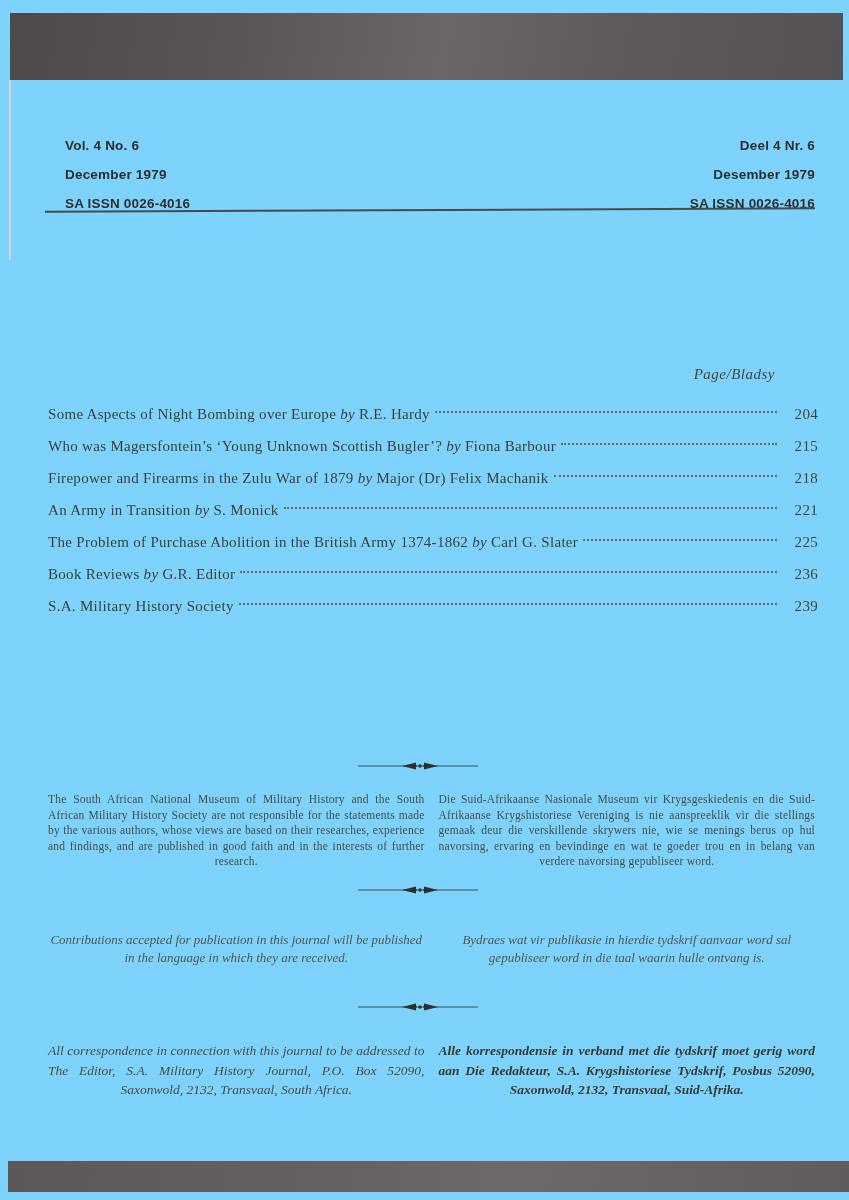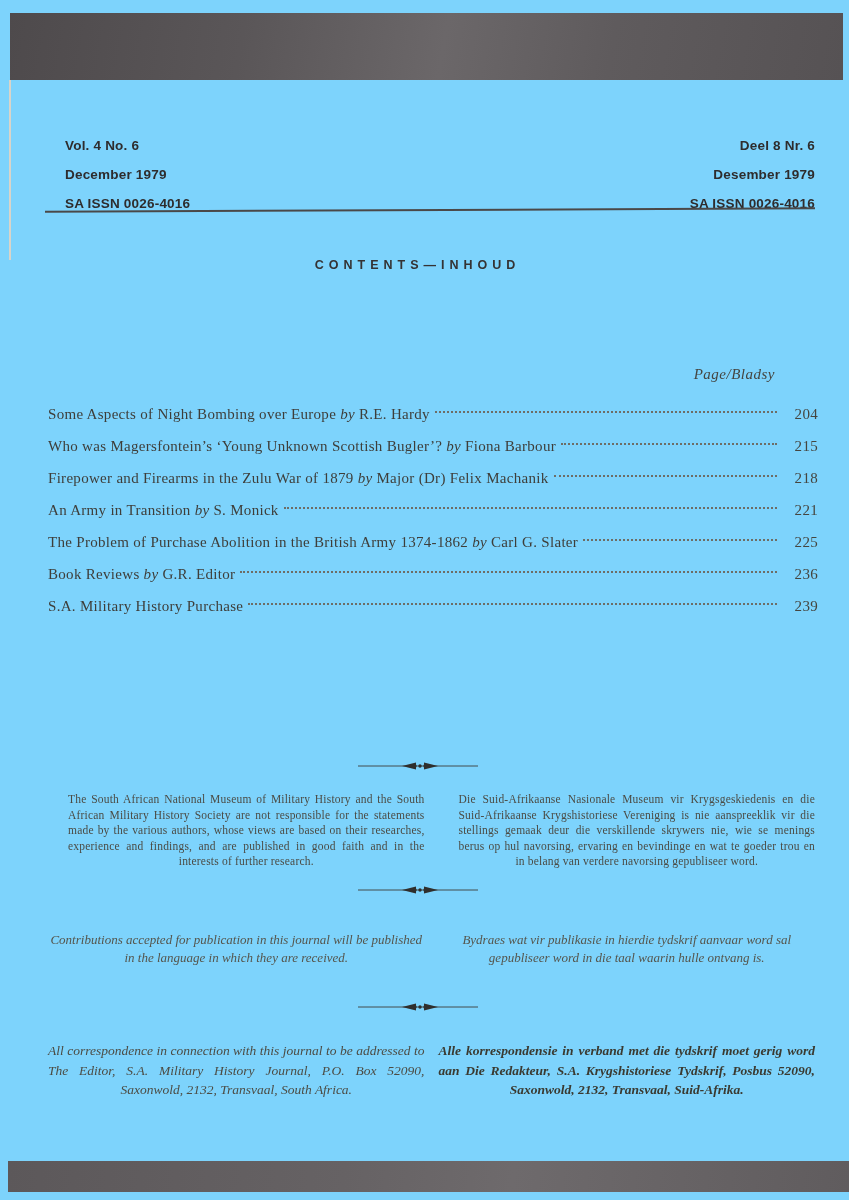--- a/index.html
+++ b/index.html
@@ -36,21 +36,21 @@
   .toc-page{width:36px;text-align:right;padding-bottom:2px;font-size:15px;color:#45453f;}
 
   .ornament{position:absolute;left:0;right:14px;text-align:center;}
   .ornament svg{display:inline-block;}
 
   .two-col{position:absolute;left:48px;right:34px;display:flex;gap:14px;}
   .col{flex:1;}
 
   .disclaimer{top:792px;}
   .disclaimer .col{font-size:11.5px;line-height:15.5px;color:#4b4b44;
-    text-align:justify;text-align-last:center;letter-spacing:.2px;margin-left:20px;}
+    text-align:justify;text-align-last:center;letter-spacing:.2px;}
 
   .contrib{top:931px;}
   .contrib .col{font-style:italic;font-size:13px;line-height:18px;color:#55554c;text-align:center;}
 
   .correspond{top:1041px;}
   .correspond .col{font-style:italic;font-size:13.5px;line-height:19.5px;
     text-align:justify;text-align-last:center;color:#4c4c44;}
   .correspond .col.af{font-weight:bold;color:#3a3a31;}
 </style>
 </head>
@@ -61,28 +61,27 @@
   <div class="scan-band"></div>
   <div class="page-edge"></div>
 
   <div class="issue issue-left">
     <div>Vol. 4 No. 6</div>
     <div>December 1979</div>
     <div>SA ISSN 0026-4016</div>
   </div>
 
   <div class="issue issue-right">
-    <div>Deel 8 Nr. 6</div>
+    <div>Deel 4 Nr. 6</div>
     <div>Desember 1979</div>
     <div>SA ISSN 0026-4016</div>
   </div>
 
   <div class="rule"></div>
 
-  <div class="contents-title">CONTENTS—INHOUD</div>
 
   <div class="page-label">Page/Bladsy</div>
 
   <div class="toc">
     <div class="toc-row">
       <span class="toc-title">
         <span>Some Aspects of Night Bombing over Europe</span>
         <span class="toc-by">by</span>
         <span>R.E. Hardy</span>
       </span>
@@ -129,21 +128,21 @@
       <span class="toc-title">
         <span>Book Reviews</span>
         <span class="toc-by">by</span>
         <span>G.R. Editor</span>
       </span>
       <span class="leader"></span>
       <span class="toc-page">236</span>
     </div>
     <div class="toc-row">
       <span class="toc-title">
-        <span>S.A. Military History Purchase</span><span class="toc-by"></span><span></span>
+        <span>S.A. Military History Society</span><span class="toc-by"></span><span></span>
       </span>
       <span class="leader"></span>
       <span class="toc-page">239</span>
     </div>
   </div>
 
   <div class="ornament" style="top:757px;">
     <svg width="120" height="10" viewBox="0 0 120 10">
       <line x1="0" y1="5" x2="120" y2="5" stroke="#3c3c3a" stroke-width="0.9"></line>
       <polygon points="58,1.6 58,8.4 44,5" fill="#2f2f2d"></polygon>

